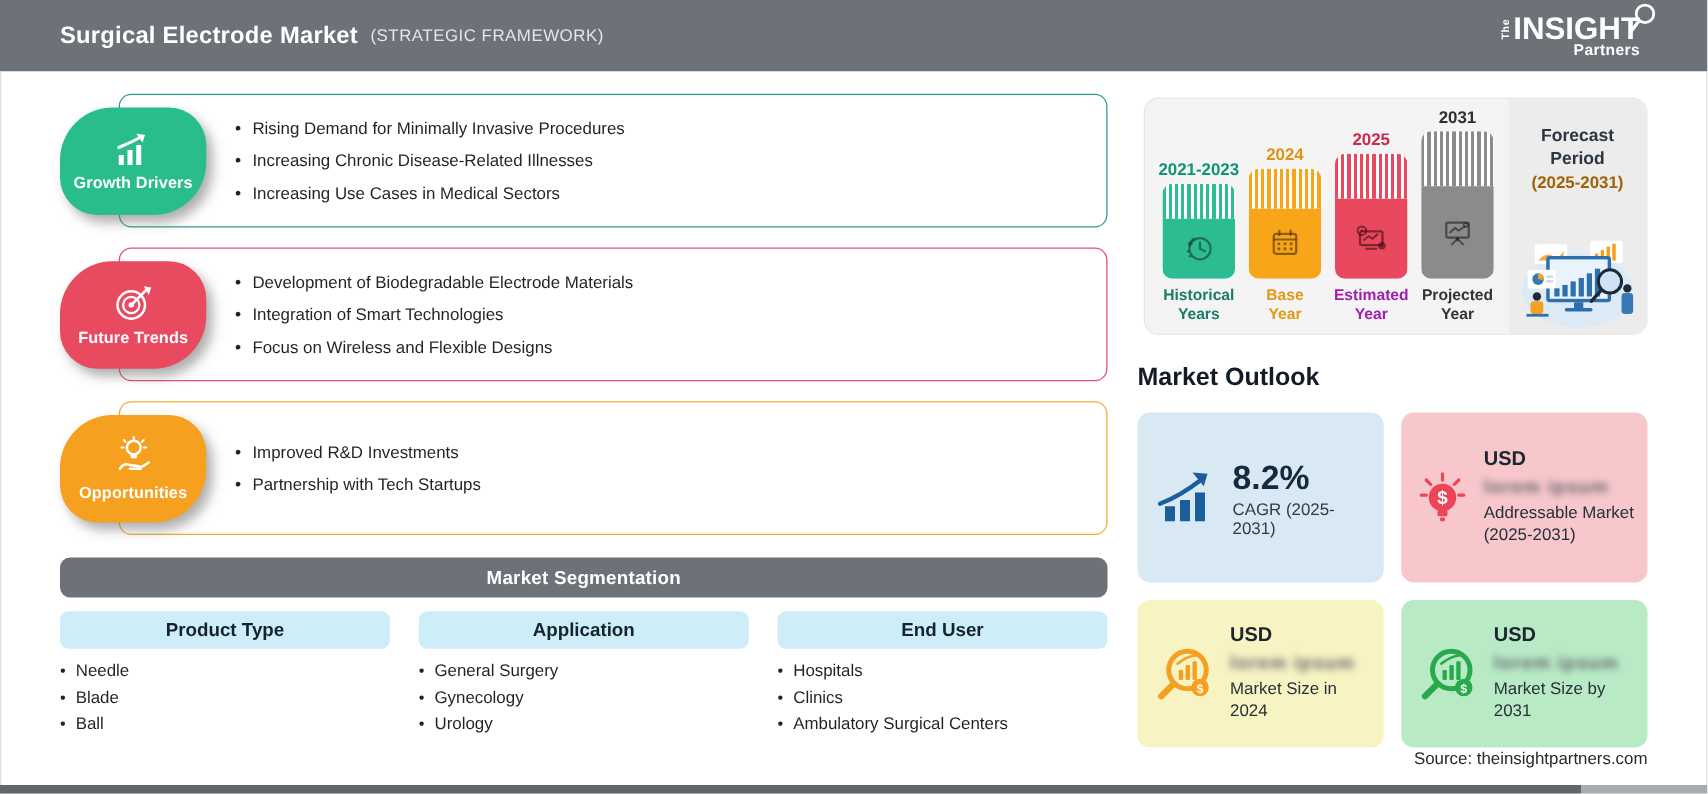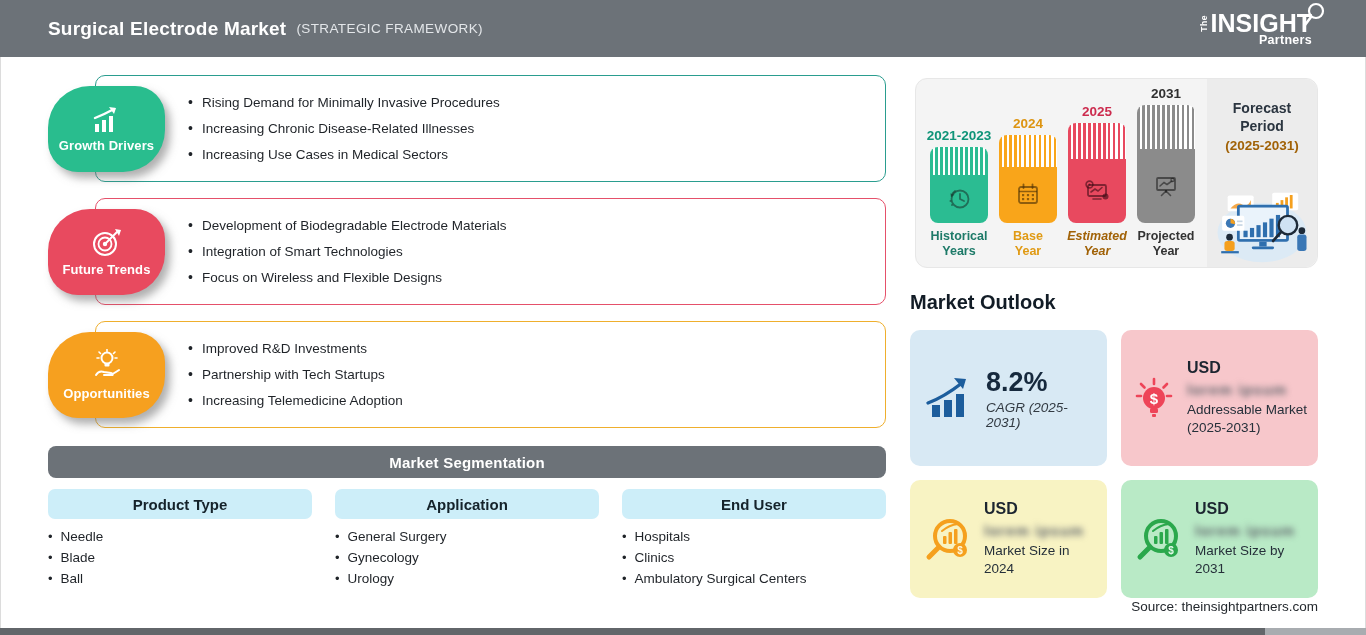--- a/index.html
+++ b/index.html
@@ -80,21 +80,21 @@
   }
   .bars { flex:1; display:flex; align-items:flex-end; gap:9px; padding:0 6px 8px 13px; }
   .bar-col { display:flex; flex-direction:column; align-items:center; width:60px; }
   .bar-year { font-size:13.5px; font-weight:800; margin-bottom:4px; white-space:nowrap; }
   .bar { width:58px; border-radius:8px; overflow:hidden; display:flex; flex-direction:column; }
   .bar-stripes { width:100%; }
   .bar-solid { flex:1; display:flex; align-items:center; justify-content:center; }
   .bar-label { margin-top:6px; font-size:12.5px; font-weight:700; text-align:center; line-height:14.5px; height:30px; }
   .bc-teal   .bar-year{color:#0f9478;} .bc-teal   .bar-stripes{height:28px;background:repeating-linear-gradient(90deg,#2bbc92 0 2.5px,#fff 2.5px 5px);} .bc-teal   .bar-solid{background:#2bbc92;} .bc-teal   .bar-label{color:#1d7a68;} .bc-teal   .bar{height:76px;}
   .bc-orange .bar-year{color:#dd9410;} .bc-orange .bar-stripes{height:32px;background:repeating-linear-gradient(90deg,#f9a51a 0 2.5px,#fff 2.5px 5px);} .bc-orange .bar-solid{background:#f9a51a;} .bc-orange .bar-label{color:#e09a14;} .bc-orange .bar{height:88px;}
-  .bc-red    .bar-year{color:#cc2b4e;} .bc-red    .bar-stripes{height:36px;background:repeating-linear-gradient(90deg,#e8495f 0 2.5px,#fff 2.5px 5px);} .bc-red    .bar-solid{background:#e8495f;} .bc-red    .bar-label{color:#a16207;font-style:italic;} .bc-red    .bar{height:100px;}
+  .bc-red    .bar-year{color:#cc2b4e;} .bc-red    .bar-stripes{height:36px;background:repeating-linear-gradient(90deg,#e8495f 0 2.5px,#fff 2.5px 5px);} .bc-red    .bar-solid{background:#e8495f;} .bc-red    .bar-label{color:#a21caf;} .bc-red    .bar{height:100px;}
   .bc-gray   .bar-year{color:#2f2f2f;} .bc-gray   .bar-stripes{height:44px;background:repeating-linear-gradient(90deg,#8b8b8b 0 2.5px,#fff 2.5px 5px);} .bc-gray   .bar-solid{background:#8b8b8b;} .bc-gray   .bar-label{color:#333333;} .bc-gray   .bar{height:118px;}
   .forecast {
     width:110px; background:#ececec; border-radius:0 12px 12px 0;
     display:flex; flex-direction:column; align-items:center; padding-top:20px;
   }
   .f-line  { font-size:14px; font-weight:700; color:#2b3540; line-height:18px; }
   .f-range { font-size:13.5px; font-weight:600; color:#a16207; margin-top:3px; }
   .f-illus { margin-top:auto; margin-bottom:2px; }
   
   .outlook-title { position:absolute; left:910px; top:291px; font-size:20px; font-weight:800; color:#121c26; }
@@ -105,21 +105,21 @@
   .card { border-radius:10px; display:flex; gap:10px; padding:12px 10px 12px 12px; }
   .card-blue   { background:#d8e9f4; align-items:center; }
   .card-pink   { background:#f7c7cb; }
   .card-yellow { background:#f8f3c3; }
   .card-green  { background:#b9eac6; }
   .card-icon { flex:0 0 auto; display:flex; align-items:center; justify-content:center; }
   .card-blue .card-icon { margin-left:2px; }
   .card-pink .card-icon, .card-yellow .card-icon, .card-green .card-icon { align-self:center; margin-left:-2px; }
   .card-text { display:flex; flex-direction:column; justify-content:center; }
   .card-value { font-size:27px; font-weight:800; color:#16293d; line-height:30px; }
-  .card-caption { font-size:13.5px; color:#323a42; margin-top:3px;font-style:italic; }
+  .card-caption { font-size:13.5px; color:#323a42; margin-top:3px; }
   .card-currency { font-size:16px; font-weight:800; color:#1c2530; }
   .card-masked { font-size:15px; font-weight:800; color:#5f646b; filter:blur(3px); letter-spacing:1px; margin:4px 0 3px; white-space:nowrap; }
   .card-label { font-size:13.5px; color:#26303a; line-height:18px; }
   .source { position:absolute; left:910px; top:599px; width:408px; text-align:right; font-size:13.5px; color:#24292e; }
 </style>
 </head>
 <body>
 
 <div class="header">
   <span class="header-title">Surgical Electrode Market</span>
@@ -188,21 +188,20 @@
         <line x1="8" y1="9" x2="10" y2="9" stroke="#fff" stroke-width="1.6" stroke-linecap="round"></line>
         <line x1="26" y1="9" x2="28" y2="9" stroke="#fff" stroke-width="1.6" stroke-linecap="round"></line>
         <path d="M7 26 Q10 21 15 23 L22 24 Q24 24.5 23.5 26 L15 26" fill="none" stroke="#fff" stroke-width="2" stroke-linecap="round"></path>
         <path d="M23.5 25 Q27 23 30 21" fill="none" stroke="#fff" stroke-width="2" stroke-linecap="round"></path>
       </svg>
       <span class="pill-label">Opportunities</span>
     </div>
     <div class="row-box">
       <div class="bullet-item">Improved R&amp;D Investments</div>
       <div class="bullet-item">Partnership with Tech Startups</div>
-      <div class="bullet-item">Increasing Telemedicine Adoption</div>
     </div>
   </div>
 </div>
 
 <div class="seg-bar">Market Segmentation</div>
 
 <div class="seg-cols">
   <div class="seg-col">
     <div class="seg-head">Product Type</div>
     <div class="seg-list">

